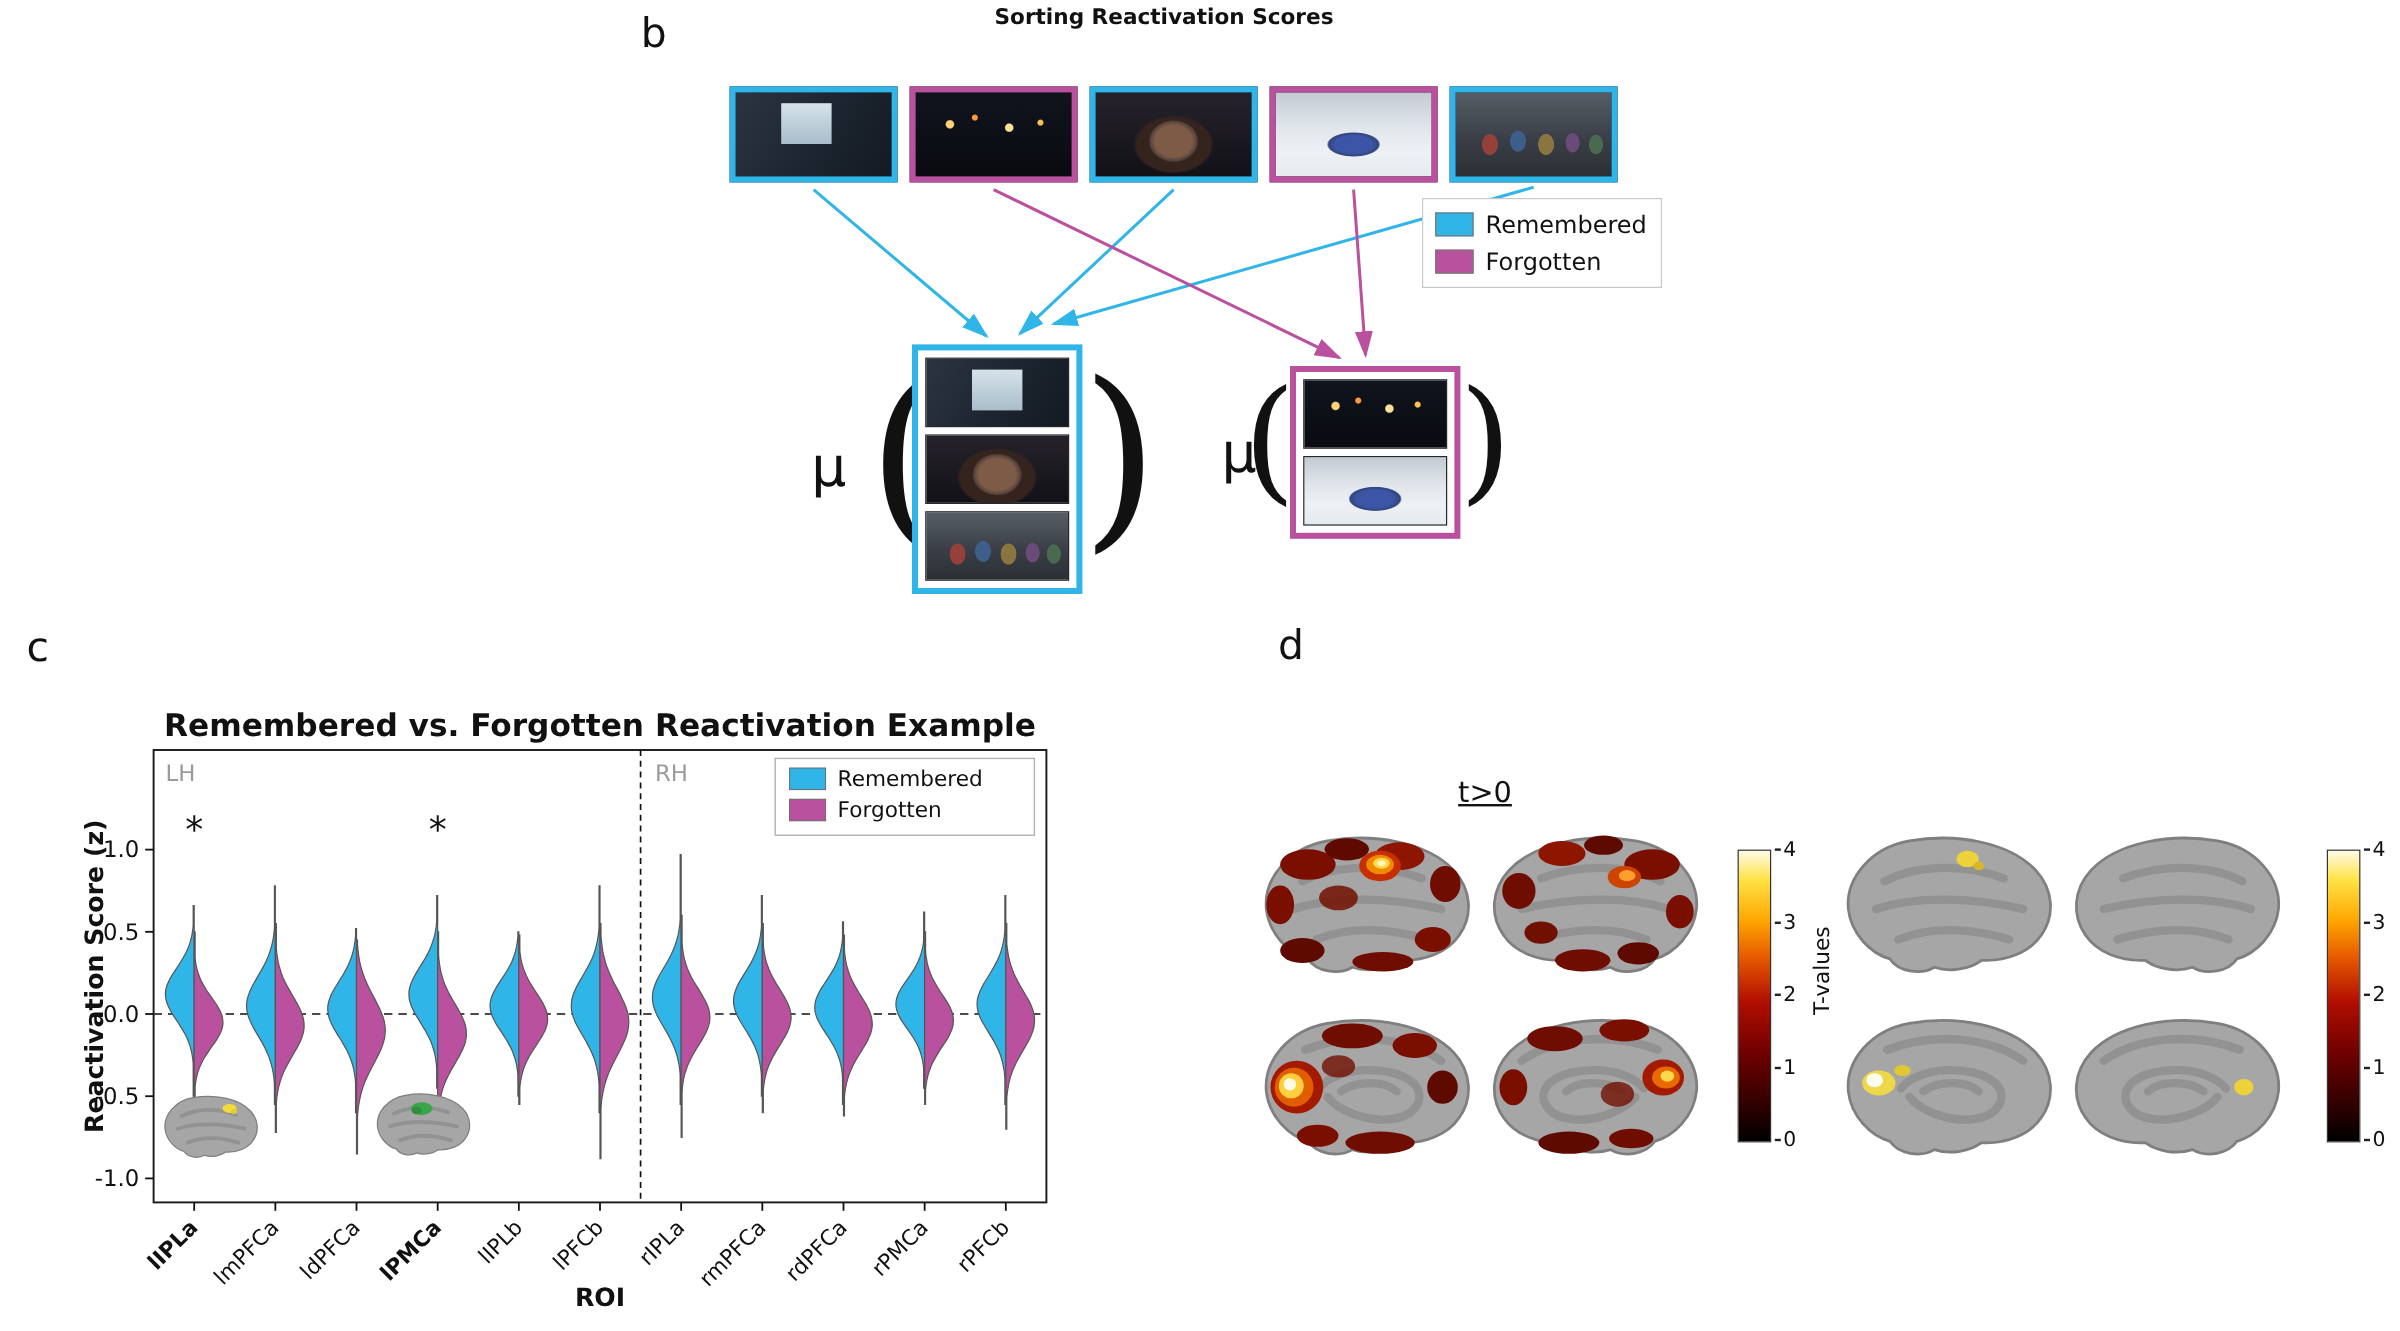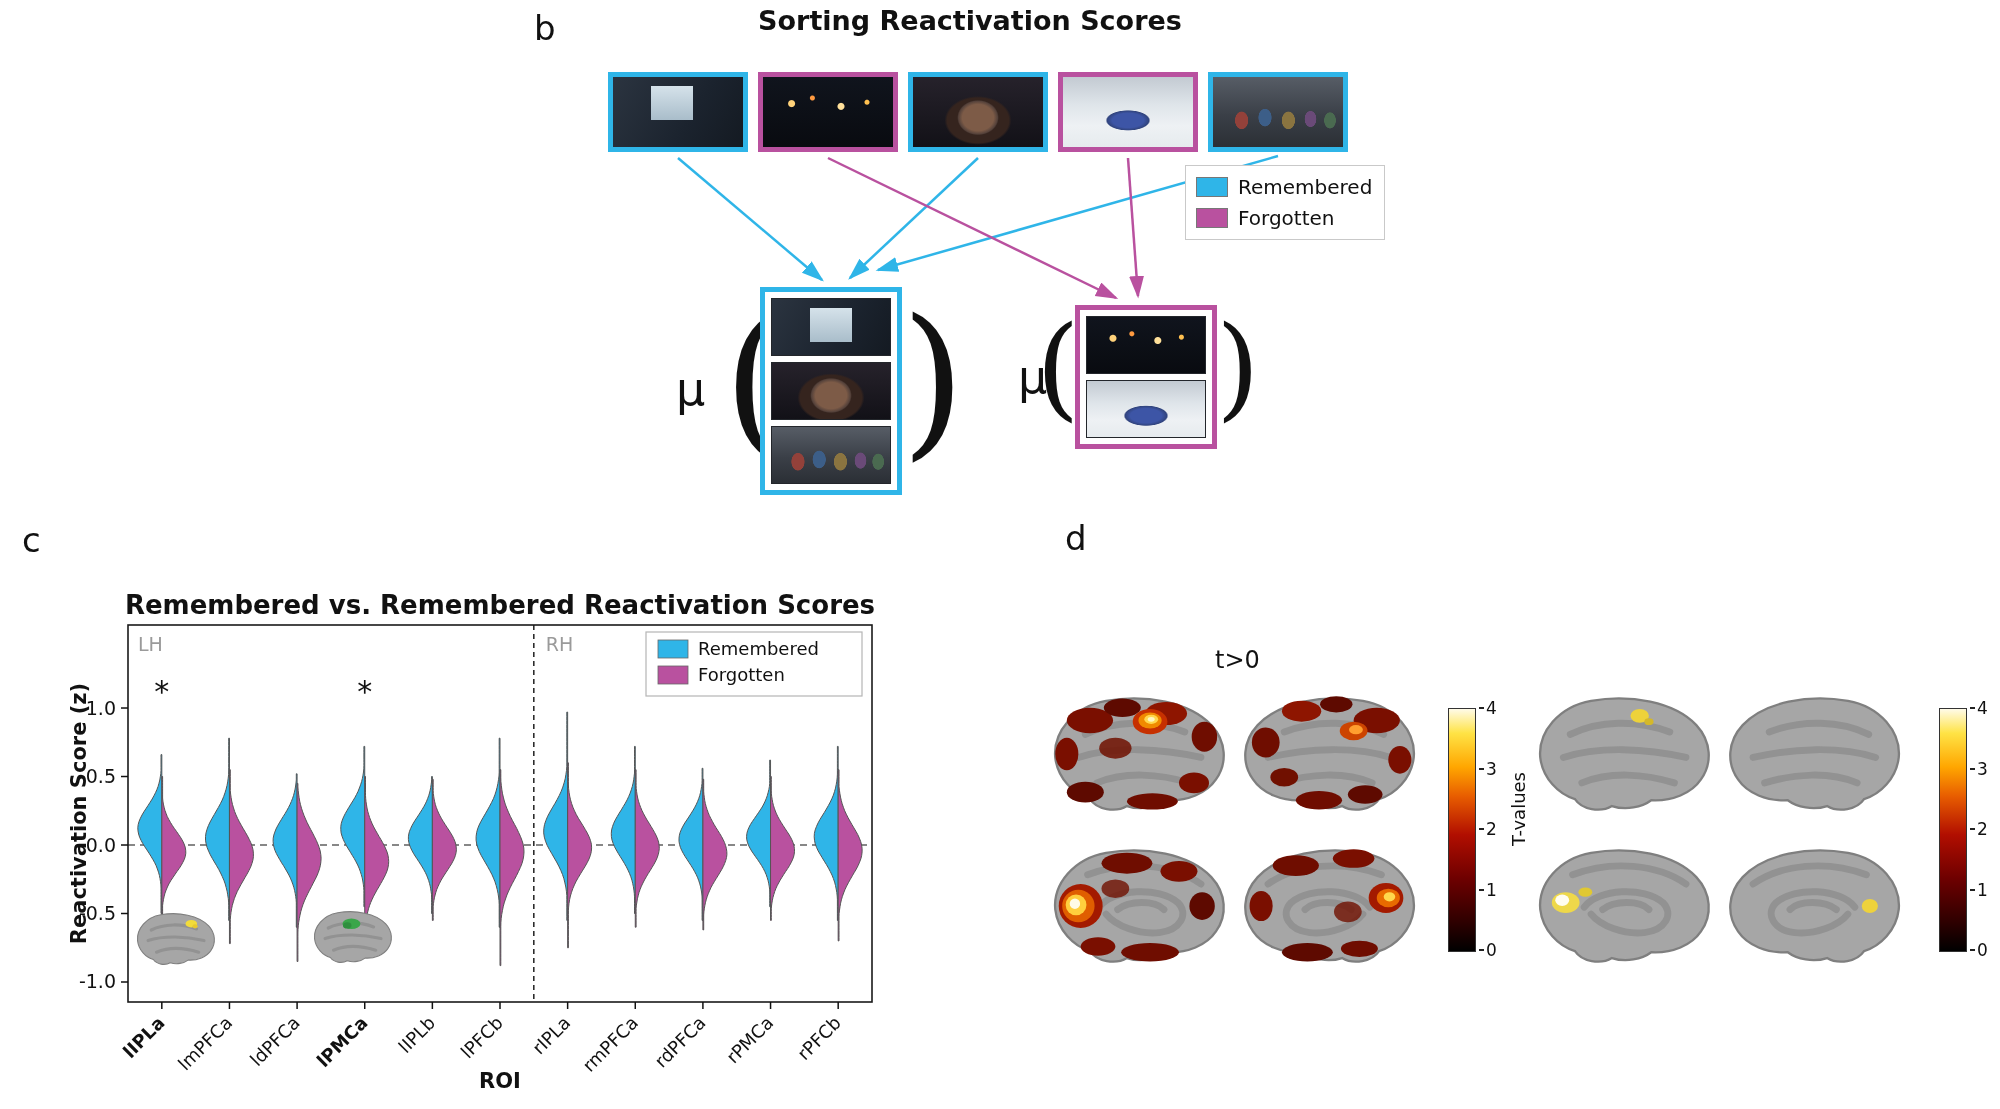--- a/index.html
+++ b/index.html
@@ -4,21 +4,21 @@
 <style>
   html,body{margin:0;padding:0;background:#fff;}
   body{width:2000px;height:1109px;position:relative;overflow:hidden;
        font-family:"DejaVu Sans","Liberation Sans",sans-serif;color:#111;}
   .panel{position:absolute;}
   .panel-label{position:absolute;font-size:34px;font-weight:500;color:#111;}
 
   
   #panel-b{left:520px;top:0;width:900px;height:505px;}
   #pb-title{position:absolute;left:130px;top:4px;width:640px;text-align:center;
-            font-size:27px;font-weight:bold;line-height:1.25;}
+            font-size:18px;font-weight:bold;line-height:1.25;}
   #pb-thumb-row{position:absolute;left:88px;top:72px;display:flex;gap:10px;}
   .thumb{width:130px;height:70px;border:5px solid #888;background:#14161a;}
   .thumb.rem{border-color:var(--rem);}
   .thumb.forg{border-color:var(--forg);}
   .frame{width:118px;height:56px;border:1px solid #23262b;}
   .scene{background-repeat:no-repeat;background-size:100% 100%;}
   .scene-window{background-image:
       linear-gradient(#d5e2ea,#a9bdca),
       linear-gradient(120deg,#2b3440 0%,#1b232e 60%,#141a22 100%);
       background-size:42px 34px,100% 100%;background-position:38px 9px,0 0;}
@@ -66,21 +66,21 @@
   #pc-title{position:absolute;left:60px;top:70px;width:880px;text-align:center;
             font-size:26px;font-weight:bold;}
   #violin-svg{position:absolute;left:70px;top:100px;}
   .inset{position:absolute;}
 
   
   #panel-d{left:1040px;top:520px;width:985px;height:589px;}
   #pd-title{position:absolute;left:0;top:78px;width:920px;text-align:center;
             font-size:26px;font-weight:bold;}
   .sub-label{position:absolute;top:126px;width:383px;text-align:center;font-size:24px;}
-  #sub-t{left:6px;} #sub-q{left:491px;}
+  #sub-t{left:6px;text-decoration:underline;} #sub-q{left:491px;}
   .brain{position:absolute;width:185px;height:132px;}
   .colorbar{position:absolute;width:26px;height:242px;border:1px solid #333;
     background:linear-gradient(to top,#000000 0%,#2e0000 12%,#6e0000 30%,#b10e00 48%,
                #e85d00 64%,#ffa600 76%,#ffe345 90%,#fffbe8 100%);}
   #cb1{left:408px;top:188px;} #cb2{left:899px;top:188px;}
   .cb-ticks{position:absolute;width:40px;height:242px;top:188px;}
   #cb1-ticks{left:440px;} #cb2-ticks{left:931px;}
   .cb-tick{position:absolute;left:6px;font-size:17px;}
   .cb-tick::before{content:"";position:absolute;left:-7px;top:9px;width:5px;height:2px;background:#222;}
   .cb-label{position:absolute;top:252px;font-size:18px;
@@ -165,21 +165,21 @@
   <span class="paren" style="left:516px;top:300px;font-size:112px;">(</span>
   <div class="stack forg" id="stack-forg">
     <div class="frame scene scene-night"></div>
     <div class="frame scene scene-snow"></div>
   </div>
   <span class="paren" style="left:696px;top:300px;font-size:112px;">)</span>
 </section>
 
 <section class="panel" id="panel-c">
   <div class="panel-label" style="left:22px;top:0;">c</div>
-  <div id="pc-title">Remembered vs. Remembered Reactivation Scores</div>
+  <div id="pc-title">Remembered vs. Forgotten Reactivation Example</div>
   <svg id="violin-svg" width="860" height="489" viewBox="0 0 860 489">
       <line x1="58" x2="802" y1="225.00799418604655" y2="225.00799418604655" stroke="#111" stroke-width="1.2" stroke-dasharray="7 5"></line>
       <line x1="463.81818181818187" x2="463.81818181818187" y1="5" y2="382" stroke="#111" stroke-width="1.4" stroke-dasharray="5 4"></line>
       <g>
         <path d="M91.81818181818181,293.5 L91.0,293.5 L91.0,290.3 L91.0,287.1 L91.0,284.0 L91.0,280.8 L91.0,277.6 L91.0,274.4 L91.0,271.3 L91.0,268.1 L90.9,264.9 L90.5,261.7 L90.0,258.5 L89.4,255.4 L88.5,252.2 L87.4,249.0 L86.2,245.8 L84.7,242.7 L82.9,239.5 L81.0,236.3 L79.0,233.1 L76.9,229.9 L74.8,226.8 L72.8,223.6 L71.1,220.4 L69.6,217.2 L68.6,214.0 L68.0,210.9 L67.8,207.7 L68.2,204.5 L69.1,201.3 L70.4,198.2 L72.0,195.0 L73.9,191.8 L76.0,188.6 L78.1,185.4 L80.1,182.3 L82.1,179.1 L83.9,175.9 L85.5,172.7 L86.9,169.6 L88.1,166.4 L89.0,163.2 L89.8,160.0 L90.3,156.8 L90.8,153.7 L91.0,150.5 L91.0,147.3 L91.0,144.1 L91.0,141.0 L91.0,137.8 L91.0,134.6 L91.81818181818181,134.6 Z" fill="#2fb5e8" stroke="#555" stroke-width="1"></path>
         <path d="M91.81818181818181,309.9 L92.6,309.9 L92.6,306.9 L92.6,303.8 L92.6,300.7 L92.6,297.7 L92.6,294.6 L92.6,291.5 L92.6,288.5 L92.6,285.4 L93.0,282.3 L93.5,279.3 L94.2,276.2 L95.0,273.1 L96.1,270.1 L97.4,267.0 L98.9,263.9 L100.7,260.8 L102.7,257.8 L104.8,254.7 L106.9,251.6 L109.1,248.6 L111.1,245.5 L112.8,242.4 L114.3,239.4 L115.3,236.3 L115.8,233.2 L115.7,230.2 L115.2,227.1 L114.1,224.0 L112.7,221.0 L110.9,217.9 L108.8,214.8 L106.7,211.7 L104.5,208.7 L102.4,205.6 L100.5,202.5 L98.8,199.5 L97.2,196.4 L96.0,193.3 L94.9,190.3 L94.1,187.2 L93.4,184.1 L92.9,181.1 L92.6,178.0 L92.6,174.9 L92.6,171.9 L92.6,168.8 L92.6,165.7 L92.6,162.6 L92.6,159.6 L92.6,156.5 L91.81818181818181,156.5 Z" fill="#b9519f" stroke="#555" stroke-width="1"></path>
       </g>
       <g>
         <path d="M159.45454545454547,300.4 L158.7,300.4 L158.7,296.7 L158.7,293.1 L158.7,289.4 L158.7,285.8 L158.6,282.1 L158.3,278.5 L157.7,274.8 L157.1,271.2 L156.2,267.6 L155.2,263.9 L153.9,260.3 L152.3,256.6 L150.6,253.0 L148.7,249.3 L146.6,245.7 L144.4,242.0 L142.3,238.4 L140.3,234.8 L138.6,231.1 L137.1,227.5 L136.1,223.8 L135.5,220.2 L135.5,216.5 L136.0,212.9 L137.0,209.3 L138.4,205.6 L140.1,202.0 L142.1,198.3 L144.2,194.7 L146.3,191.0 L148.4,187.4 L150.4,183.7 L152.2,180.1 L153.7,176.5 L155.0,172.8 L156.1,169.2 L157.0,165.5 L157.7,161.9 L158.2,158.2 L158.6,154.6 L158.7,151.0 L158.7,147.3 L158.7,143.7 L158.7,140.0 L158.7,136.4 L158.7,132.7 L158.7,129.1 L158.7,125.4 L158.7,121.8 L158.7,118.2 L159.45454545454547,118.2 Z" fill="#2fb5e8" stroke="#555" stroke-width="1"></path>
         <path d="M159.45454545454547,323.6 L160.3,323.6 L160.3,320.2 L160.3,316.7 L160.3,313.2 L160.3,309.7 L160.3,306.2 L160.3,302.8 L160.3,299.3 L160.6,295.8 L161.0,292.3 L161.6,288.8 L162.3,285.4 L163.3,281.9 L164.4,278.4 L165.8,274.9 L167.3,271.4 L169.1,268.0 L171.0,264.5 L173.0,261.0 L175.0,257.5 L177.0,254.1 L178.9,250.6 L180.6,247.1 L181.9,243.6 L182.9,240.1 L183.4,236.7 L183.4,233.2 L183.0,229.7 L182.1,226.2 L180.8,222.7 L179.2,219.3 L177.4,215.8 L175.4,212.3 L173.3,208.8 L171.3,205.3 L169.4,201.9 L167.6,198.4 L166.0,194.9 L164.6,191.4 L163.5,187.9 L162.5,184.5 L161.7,181.0 L161.1,177.5 L160.6,174.0 L160.3,170.5 L160.3,167.1 L160.3,163.6 L160.3,160.1 L160.3,156.6 L160.3,153.1 L160.3,149.7 L159.45454545454547,149.7 Z" fill="#b9519f" stroke="#555" stroke-width="1"></path>

